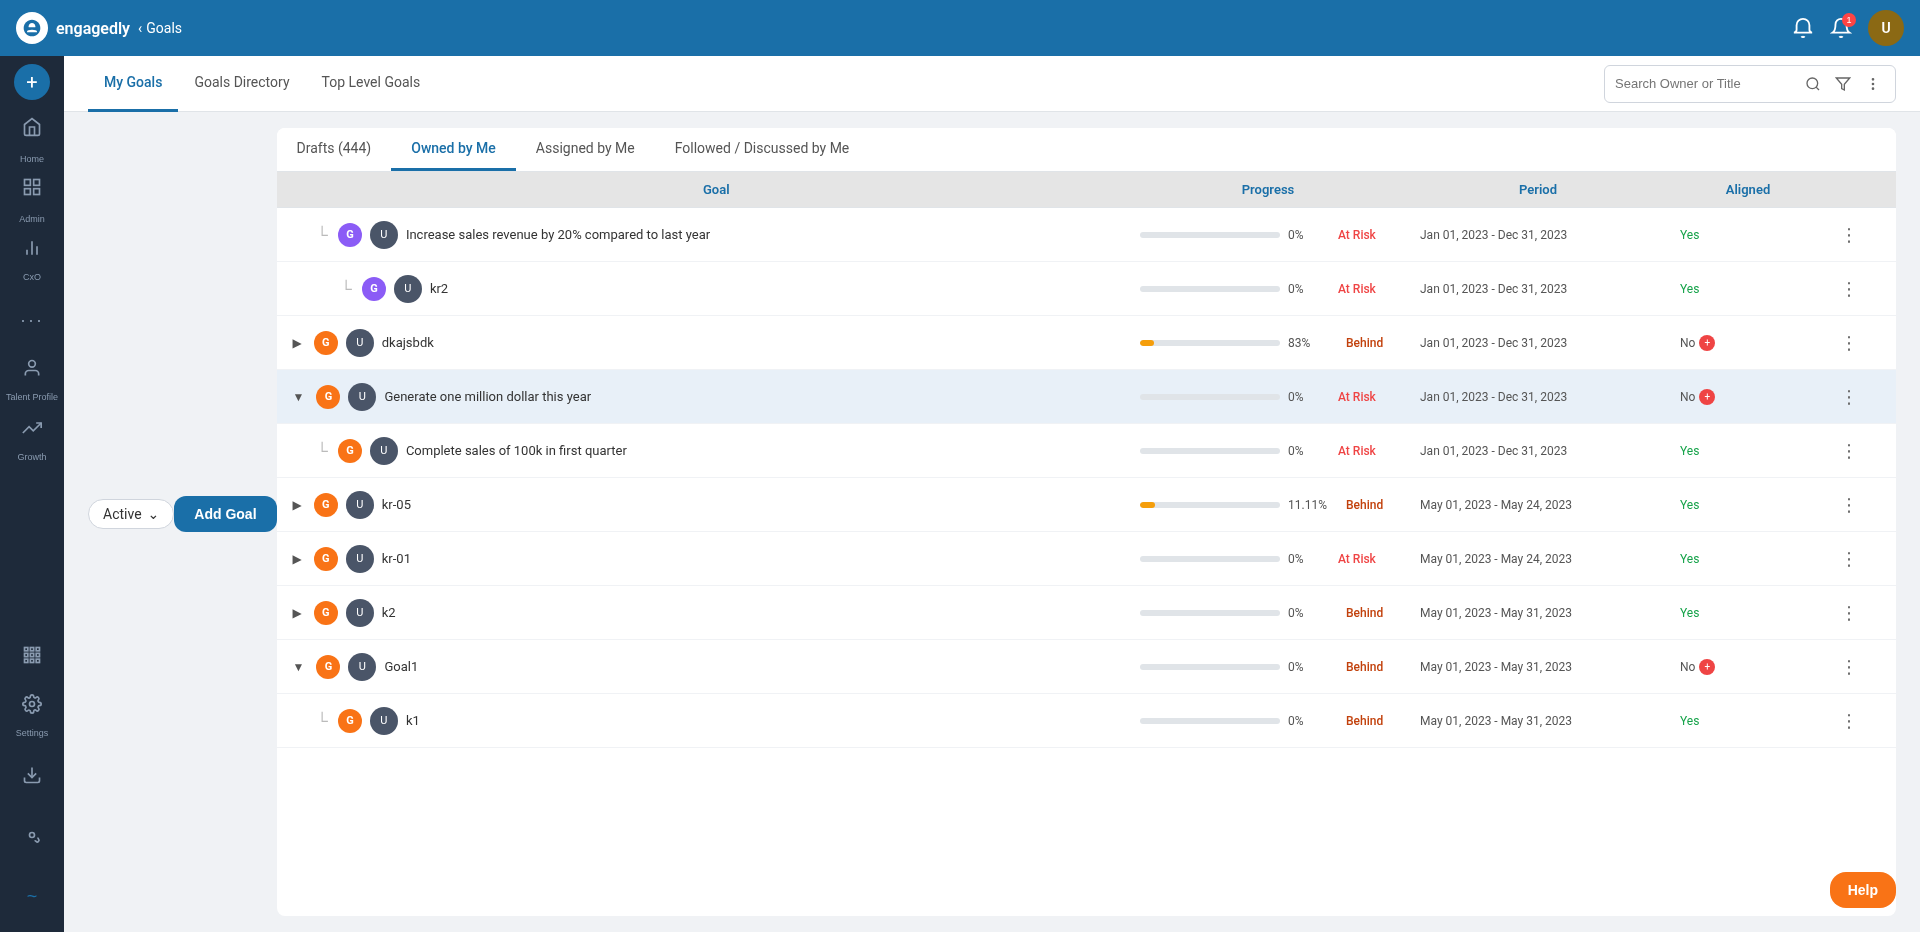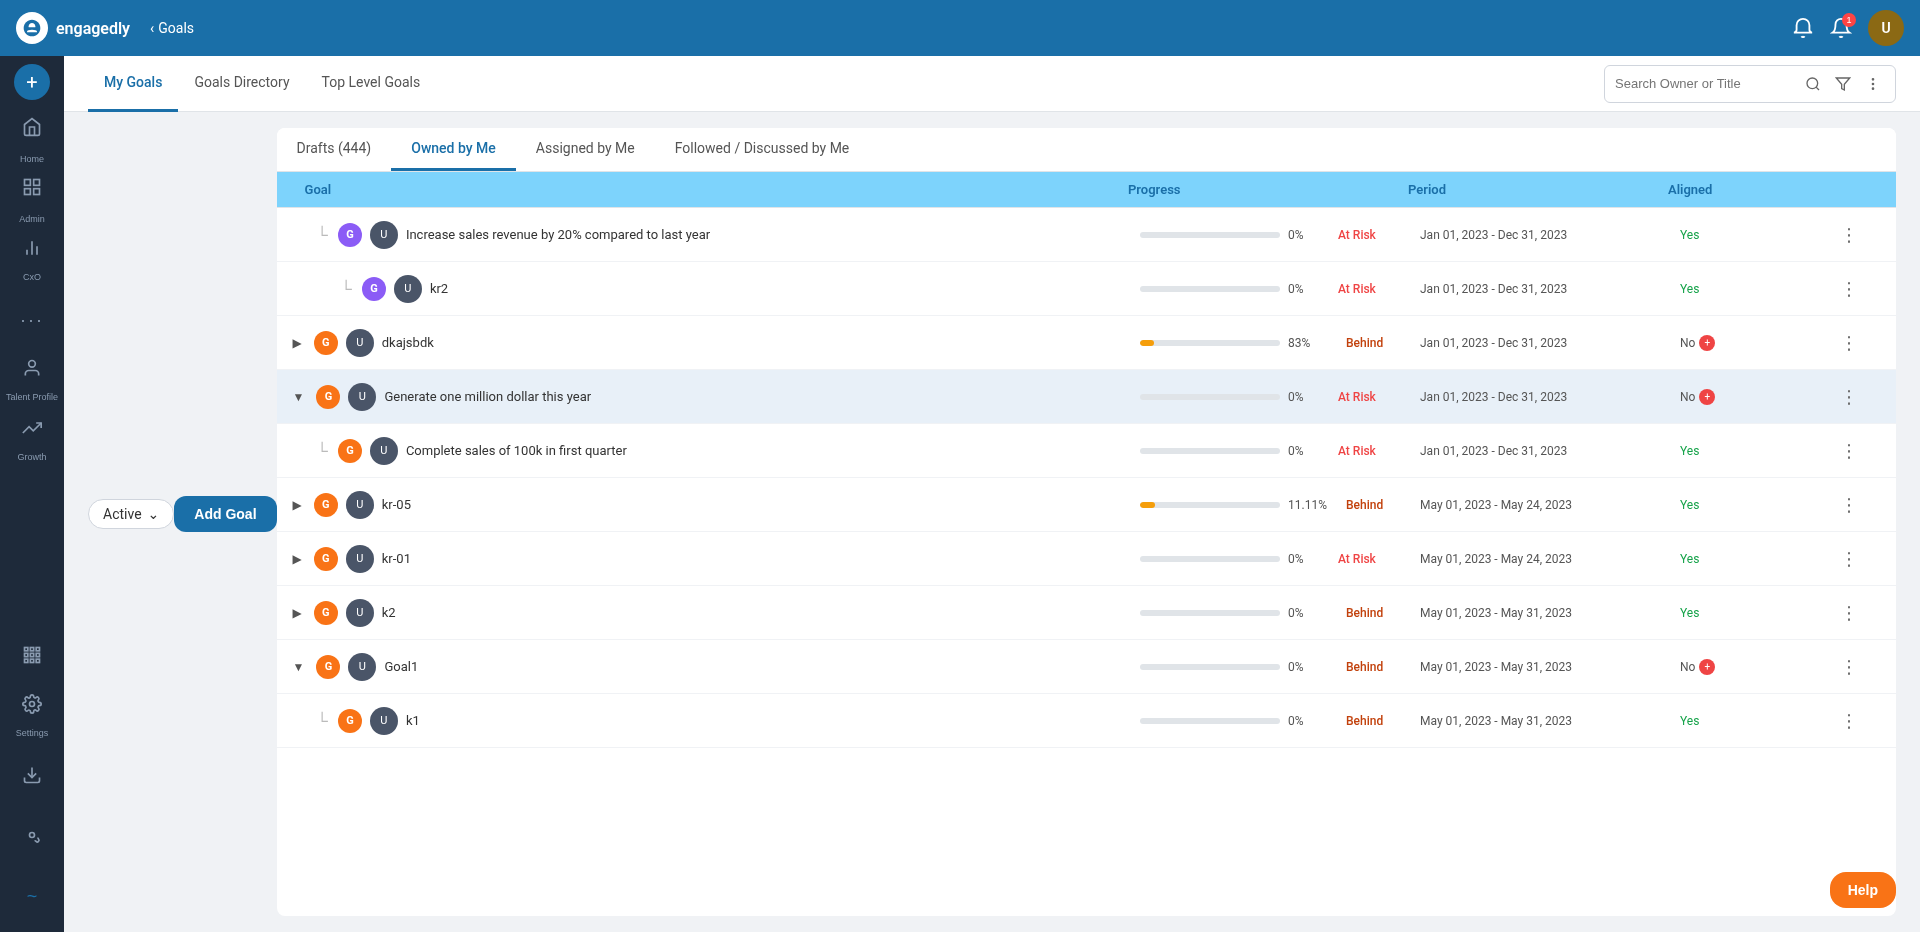--- a/index.html
+++ b/index.html
@@ -5,21 +5,20 @@
     * { box-sizing: border-box; margin: 0; padding: 0; }
     body { font-family: -apple-system, BlinkMacSystemFont, 'Segoe UI', Roboto, sans-serif; background: #f0f2f5; display: flex; flex-direction: column; height: 932px; overflow: hidden; }
 
     
     .top-nav {
       background: #1a6fa8;
       height: 56px;
       display: flex;
       align-items: center;
       padding: 0 16px;
-      gap: 12px;
       flex-shrink: 0;
     }
     .brand {
       display: flex;
       align-items: center;
       gap: 8px;
       color: white;
       font-weight: 600;
       font-size: 16px;
     }
@@ -263,21 +262,22 @@
     .sub-tab.active {
       color: #1a6fa8;
       border-bottom-color: #1a6fa8;
       font-weight: 500;
     }
     .table-header {
       display: grid;
       grid-template-columns: 1fr 280px 260px 160px 40px;
       padding: 10px 28px;
       border-bottom: 1px solid #e0e4e8;
-      background: #7dd3fc;
+      background: #e5e5e5;
+      text-align: center;
     }
     .th {
       font-size: 13px;
       font-weight: 600;
       color: #1a6fa8;
     }
     .table-row {
       display: grid;
       grid-template-columns: 1fr 280px 260px 160px 40px;
       padding: 10px 16px;

